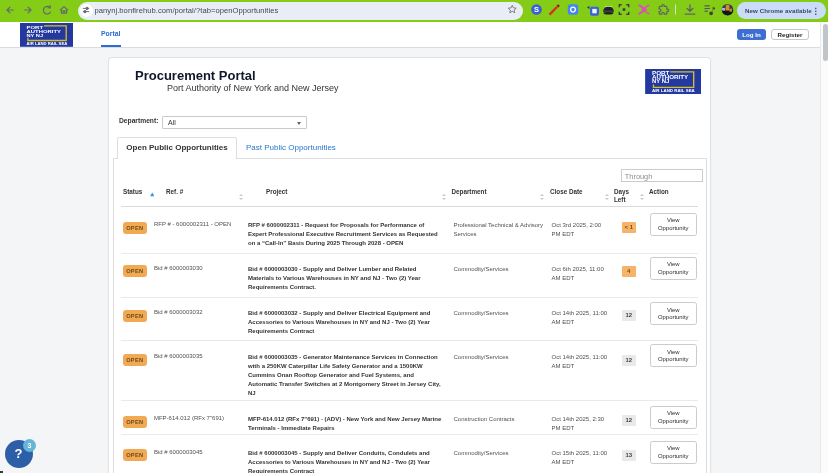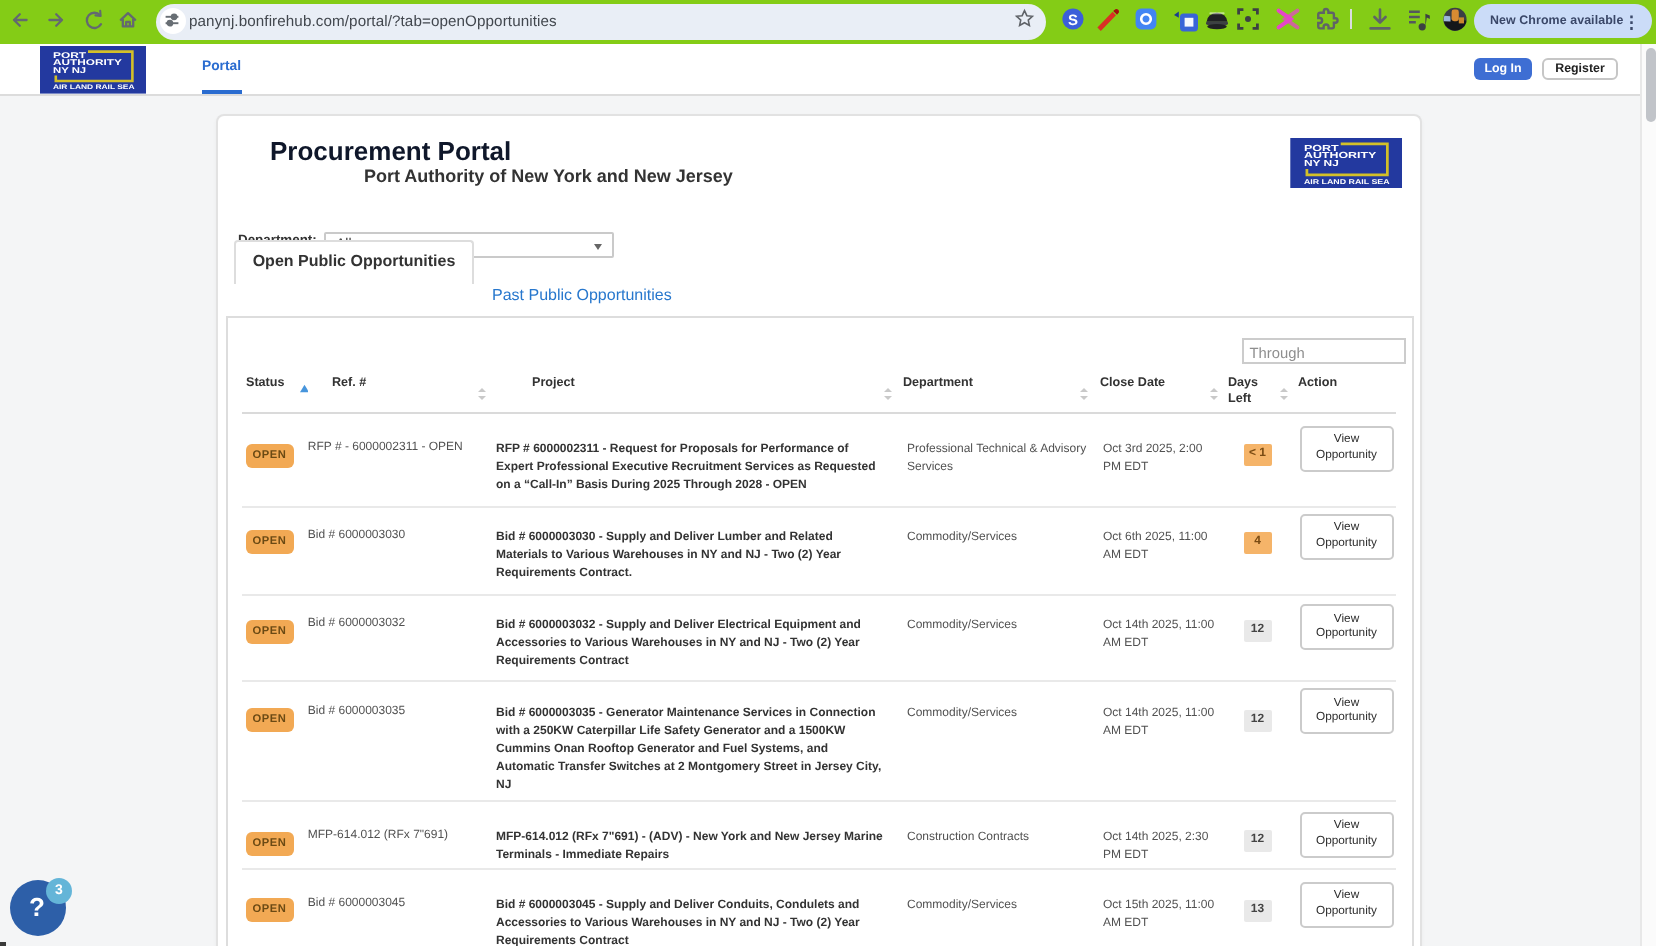--- a/index.html
+++ b/index.html
@@ -22,28 +22,28 @@
   #loginbtn { left:737px; top:28.5px; width:29px; height:11.5px; background:#3e6ed3; border-radius:3px; color:#fff; font-size:6.2px; font-weight:bold; text-align:center; line-height:11.5px; }
   #regbtn { left:771px; top:28.5px; width:38px; height:11.5px; background:#fff; border:1px solid #c6c6c6; border-radius:3px; color:#222; font-size:6.2px; font-weight:bold; text-align:center; line-height:10px; }
 
   
   #sbtrack { left:820px; top:22px; width:8px; height:451px; background:#fbfbfb; border-left:1px solid #e8e8e8; }
   #sbthumb { left:823px; top:24px; width:4.5px; height:36.5px; background:#c1c4c9; border-radius:3px; }
 
   
   #card { left:108px; top:56.5px; width:602.5px; height:417px; background:#fff; border:1px solid #e2e2e2; border-bottom:none; border-radius:4px 4px 0 0; box-shadow:0 1px 2px rgba(0,0,0,0.04); }
   #h1 { left:119px; top:67.5px; font-size:13px; font-weight:bold; color:#0f172a;margin-left:16px; }
-  #h2 { left:134px; top:82.5px; font-size:9px; font-weight:bold; color:#333;padding-left:48px; }
+  #h2 { left:119px; top:82.5px; font-size:9px; font-weight:normal; color:#333;padding-left:48px; }
   #deptlabel { left:119px; top:117px; font-size:6.7px; font-weight:bold; color:#333; }
   #deptsel { left:162px; top:115.5px; width:145px; height:13.5px; border:1px solid #cacaca; border-radius:1px; background:#fff; font-size:7px; color:#333; padding:2.6px 0 0 5px; }
   #deptsel .caret { position:absolute; right:5px; top:5px; width:0; height:0; border-left:2.5px solid transparent; border-right:2.5px solid transparent; border-top:3.2px solid #666; }
 
   
   #tabline { left:113px; top:157.5px; width:593.5px; height:1px; background:#ddd; }
-  #tabactive { left:117px; top:120px; width:120px; height:21.5px; background:#fff; border:1px solid #ddd; border-bottom:none; border-radius:2px 2px 0 0; font-size:8px; font-weight:bold; color:#333; text-align:center; padding-top:5.2px; }
+  #tabactive { left:117px; top:137px; width:120px; height:21.5px; background:#fff; border:1px solid #ddd; border-bottom:none; border-radius:2px 2px 0 0; font-size:8px; font-weight:bold; color:#333; text-align:center; padding-top:5.2px; }
   #tabpast { left:246px; top:142.5px; font-size:8px; font-weight:normal; color:#2777cd; }
 
   
   #panel { left:113px; top:158.5px; width:593.5px; height:315px; border-left:1px solid #ddd; border-right:1px solid #ddd; background:#fff; }
   #search { left:621px; top:168.5px; width:81.5px; height:13.8px; border:1px solid #ccc; font-size:7.4px; color:#8e8e8e; padding:2.6px 0 0 2.8px; }
 
   
   .th { position:absolute; font-size:6.3px; font-weight:bold; color:#333; }
   .sort { position:absolute; width:5px; height:6.6px; }
   .sort i, .sort b { position:absolute; left:0; width:0; height:0; border-left:2.2px solid transparent; border-right:2.2px solid transparent; }

